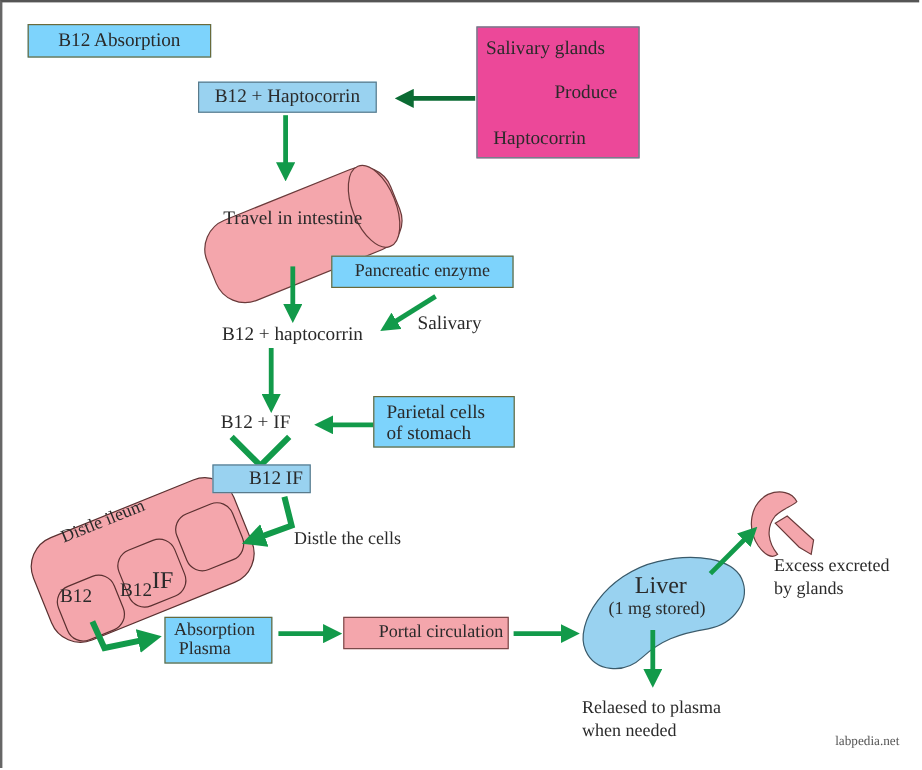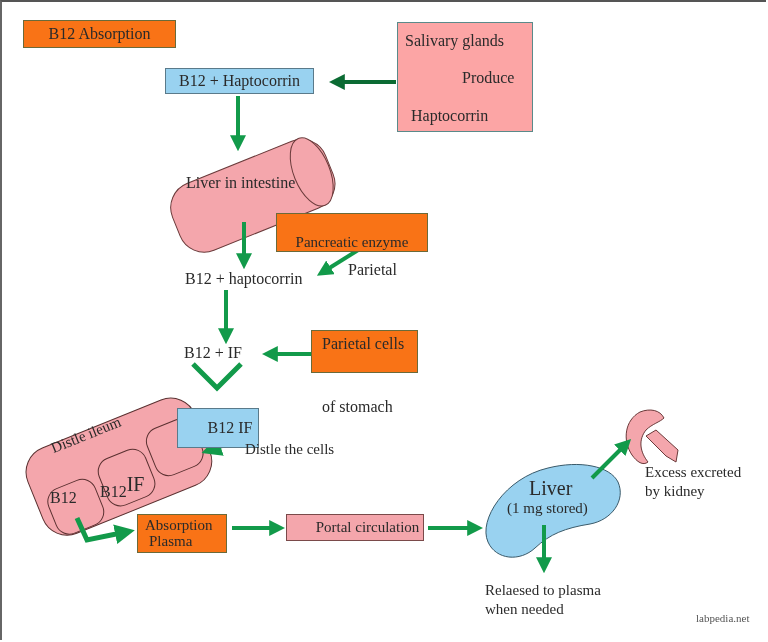--- a/index.html
+++ b/index.html
@@ -3,23 +3,23 @@
 <meta charset="utf-8">
 <style>
   html, body { margin: 0; padding: 0; background: #ffffff; }
   body { width: 768px; height: 642px; position: relative; overflow: hidden;
          font-family: "Liberation Serif", "DejaVu Serif", serif; color: #2a2a2a; }
   #frame { position: absolute; left: 0; top: 0; width: 766px; height: 640px;
            border-top: 2px solid #555; border-left: 2px solid #666; box-sizing: border-box; }
   svg#diagram { position: absolute; left: 0; top: 0; }
   .lbl { position: absolute; white-space: nowrap; line-height: 1.05; }
   .box { position: absolute; box-sizing: border-box; }
-  .yellow { background: #f97316; border: 1px solid #6a6a3a; }
+  .yellow { background: #7dd3fc; border: 1px solid #6a6a3a; }
   .blue { background: #99d2f0; border: 1px solid #5a7a8a; }
-  .cyan { background: #fca5a5; border: 1px solid #5a8a8a; }
+  .cyan { background: #ec4899; border: 1px solid #5a8a8a; }
   .pink { background: #f4a6ac; border: 1px solid #7a4a4a; }
   .f16 { font-size: 16px; }
   .f15 { font-size: 15px; }
   .center { display: flex; align-items: center; justify-content: center; text-align: center; }
 </style>
 </head>
 <body>
 
 <div id="frame"></div>
 
@@ -75,37 +75,37 @@
 <div class="box cyan" style="left:397px; top:22px; width:136px; height:110px;">
   <span class="lbl f16" style="left:7px; top:10px;">Salivary glands</span>
   <span class="lbl f16" style="left:64px; top:47px;">Produce</span>
   <span class="lbl f16" style="left:13px; top:85px;text-align:center;">Haptocorrin</span>
 </div>
 
 <div class="box blue center f16" style="left:165px; top:68px; width:149px; height:26px;">
   <span>B12 + Haptocorrin</span>
 </div>
 
-<span class="lbl f16" style="left:186px; top:175px;">Liver in intestine</span>
+<span class="lbl f16" style="left:186px; top:175px;">Travel in intestine</span>
 
-<div class="box yellow center f15" style="left:276px; top:213px; width:152px; height:39px;align-items:flex-end;">
+<div class="box yellow center f15" style="left:276px; top:213px; width:152px; height:27px;">
   <span>Pancreatic enzyme</span>
 </div>
 
-<span class="lbl f16" style="left:348px; top:262px;">Parietal</span>
+<span class="lbl f16" style="left:348px; top:262px;">Salivary</span>
 <span class="lbl f16" style="left:185px; top:271px;">B12 + haptocorrin</span>
 
 <span class="lbl f16" style="left:184px; top:345px;">B12 + IF</span>
 
-<div class="box yellow f16" style="left:311px; top:330px; width:107px; height:43px; padding:4px 4px 0 10px;">
+<div class="box yellow f16" style="left:311px; top:330px; width:118px; height:43px; padding:4px 4px 0 10px;">
   <div style="line-height:18px;">Parietal cells</div>
-  <div style="line-height:18px;margin-top:45px;">of stomach</div>
+  <div style="line-height:18px;">of stomach</div>
 </div>
 
-<div class="box blue center f16" style="left:177px; top:408px; width:82px; height:40px;padding-left:24px;">
+<div class="box blue center f16" style="left:177px; top:387px; width:82px; height:24px;padding-left:24px;">
   <span>B12 IF</span>
 </div>
 
 <span class="lbl f15" style="left:245px; top:442px;">Distle the cells</span>
 
 <span class="lbl f15" style="left:55px; top:441px; transform:rotate(-22deg); transform-origin:left bottom;">Distle ileum</span>
 <span class="lbl f16" style="left:50px; top:490px;">B12</span>
 <span class="lbl f16" style="left:100px; top:474px;">
   <span>B12</span><sup style="font-size:20px;">IF</sup>
 </span>
@@ -116,18 +116,18 @@
 </div>
 
 <div class="box pink center f15" style="left:286px; top:514px; width:138px; height:27px;padding-left:25px;">
   <span>Portal circulation</span>
 </div>
 
 <span class="lbl" style="left:529px; top:478px; font-size:20px;">Liver</span>
 <span class="lbl f15" style="left:507px; top:501px;">(1 mg stored)</span>
 
 <span class="lbl f15" style="left:645px; top:465px;text-align:right;">Excess excreted</span>
-<span class="lbl f15" style="left:645px; top:484px;">by kidney</span>
+<span class="lbl f15" style="left:645px; top:484px;">by glands</span>
 
 <span class="lbl f15" style="left:485px; top:583px;">Relaesed to plasma</span>
 <span class="lbl f15" style="left:485px; top:602px;">when needed</span>
 
 <span class="lbl" style="left:696px; top:613px; font-size:11px; color:#555;">labpedia.net</span>
 
 </body></html>

